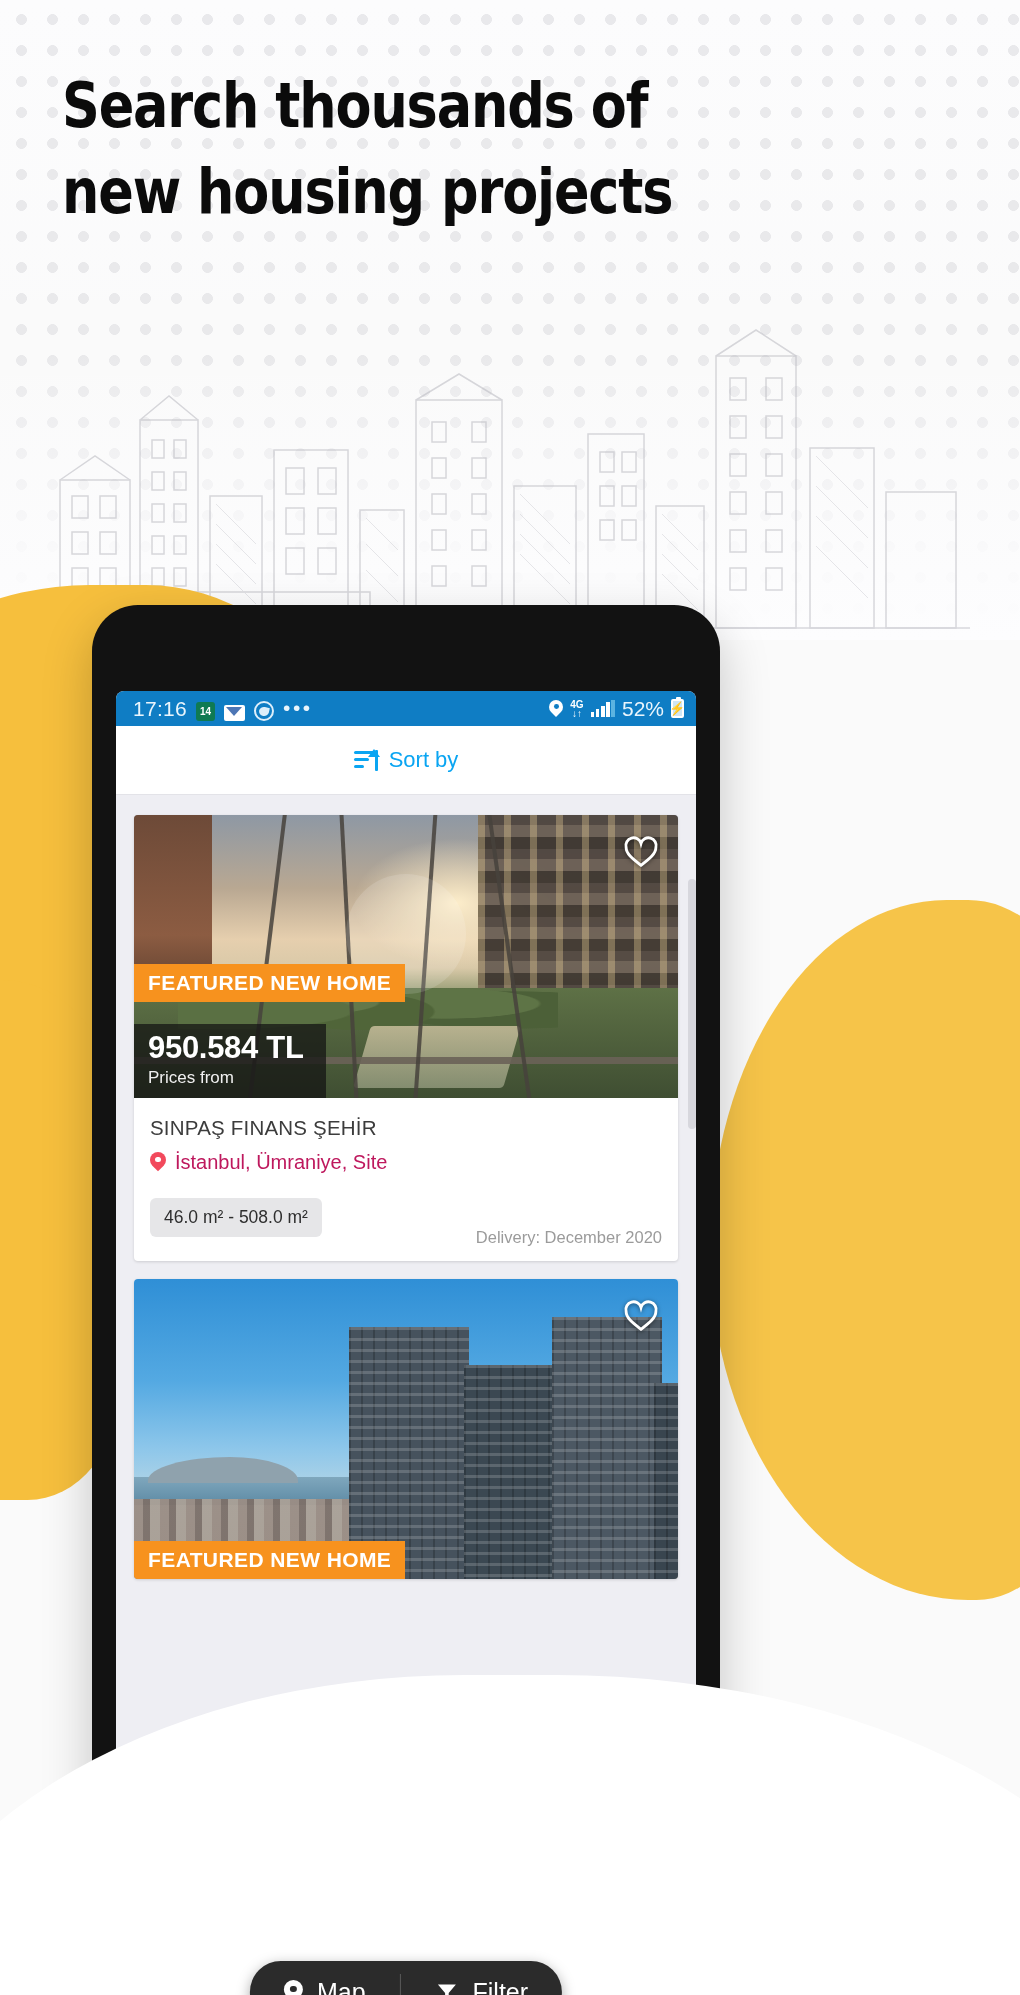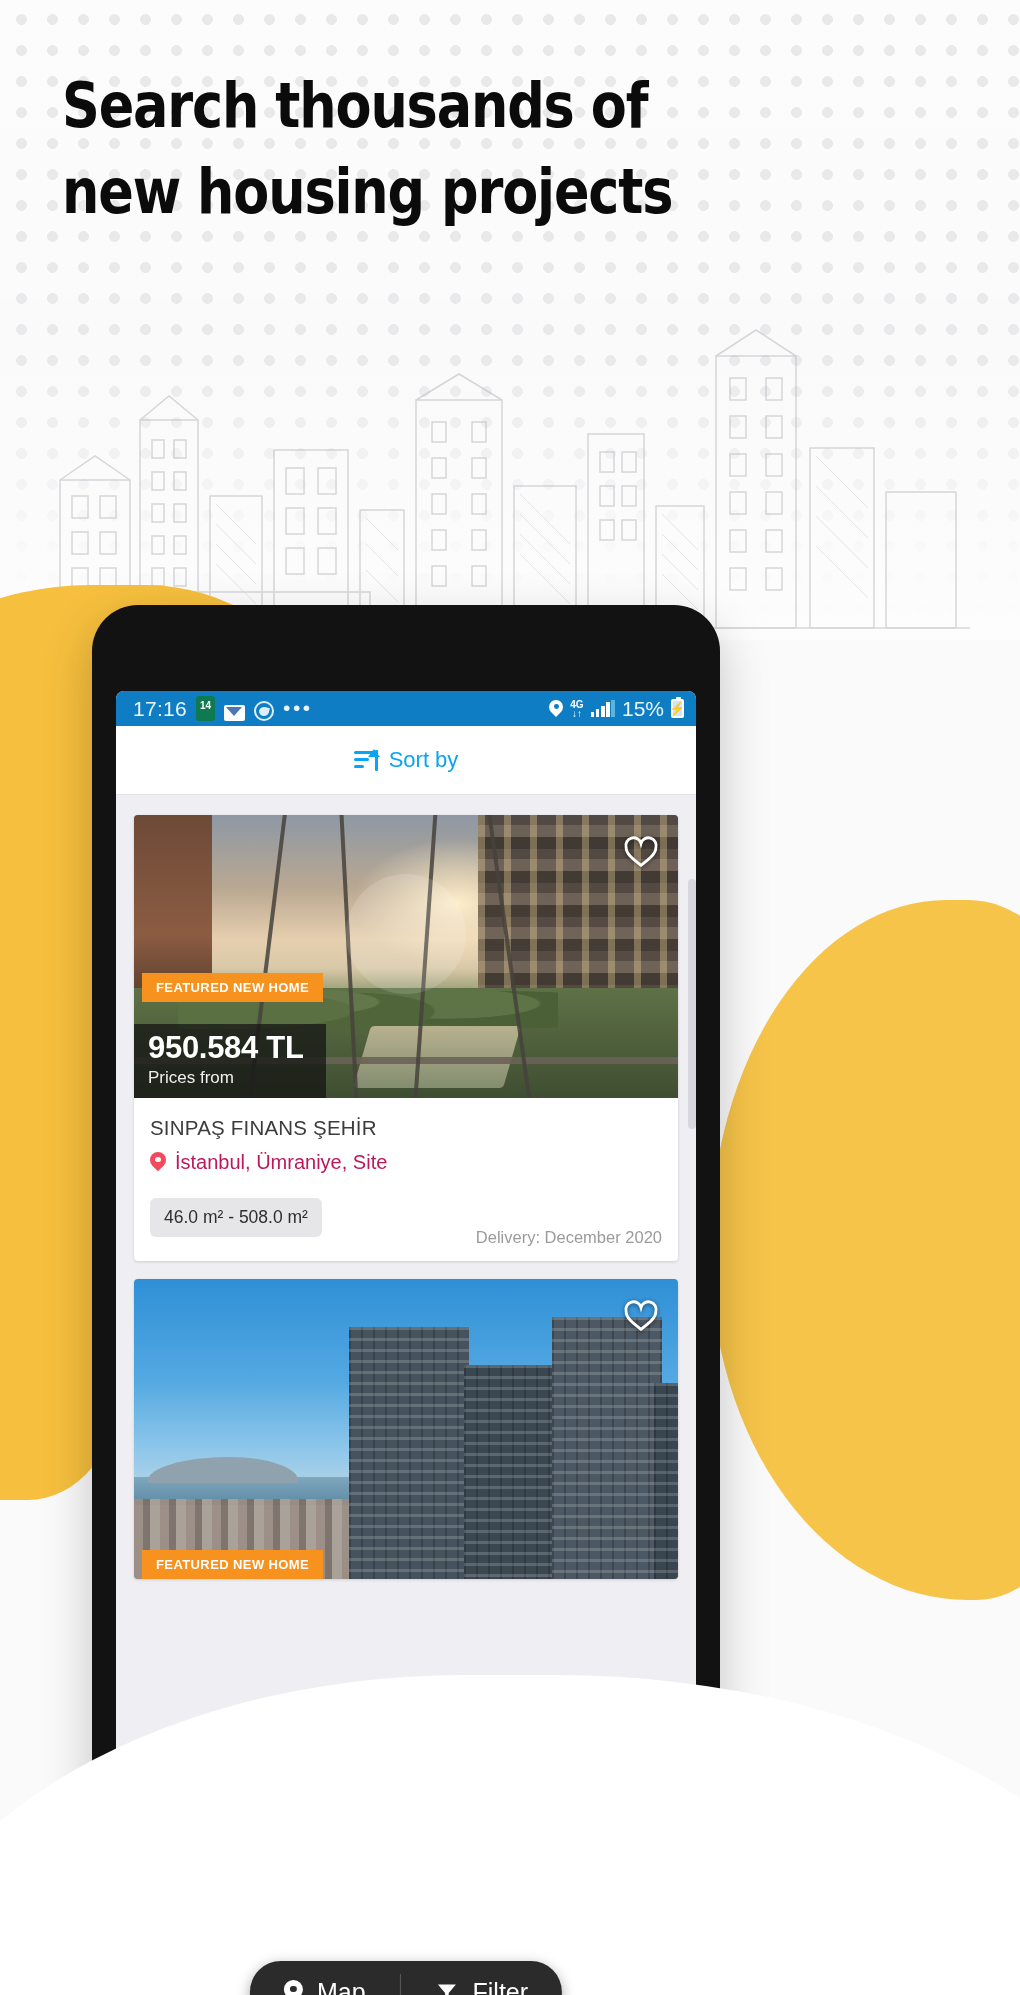--- a/index.html
+++ b/index.html
@@ -116,21 +116,21 @@
     display: flex;
     align-items: center;
     padding: 0 12px 0 17px;
     color: #e9f4fb;
     font-size: 20px;
   }
   .sb-time { font-size: 21px; letter-spacing: .3px; color:#eaf5fc; }
   .sb-left { display: flex; align-items: flex-end; gap: 9px; }
   .sb-right { margin-left: auto; display: flex; align-items: center; gap: 7px; }
   .ic-cal {
-    width: 19px; height: 25px; background: #0f7a52;
+    width: 19px; height: 19px; background: #0f7a52;
     border-radius: 3px; position: relative;
     font-size: 10px; color:#fff; text-align:center; line-height:19px; font-weight:700;
   }
   .ic-gmail {
     width: 21px; height: 16px; background: #ffffff; border-radius: 2px;
     position: relative; overflow: hidden;
   }
   .ic-gmail:before {
     content: ""; position: absolute; left: 2px; top: 2px;
     width: 0; height: 0;
@@ -310,23 +310,23 @@
     opacity:.95;
   }
 
   .heart {
     position:absolute; right: 18px; top: 18px;
     width: 38px; height: 38px;
     filter: drop-shadow(0 1px 2px rgba(0,0,0,.5));
   }
 
   .badge-featured {
-    position: absolute; left: 8px; bottom: 96px;
+    position: absolute; left: 0; bottom: 96px;
     background: #f7921e; color: #fff;
-    font-size: 13px; font-weight: 700; letter-spacing: .4px;
+    font-size: 21px; font-weight: 700; letter-spacing: .4px;
     padding: 7px 14px 7px 14px;
   }
   .price-block {
     position: absolute; left: 0; bottom: 0;
     background: rgba(18,18,18,.72);
     padding: 6px 22px 10px 14px;
   }
   .price { font-size: 31px; color:#fff; font-weight: 700; letter-spacing: -.3px; }
   .price-label { font-size: 17px; color:#f0f0f0; margin-top: 2px; }
 
@@ -495,21 +495,21 @@
             <span>4G</span>
             <span>↓↑</span>
           </span>
           <span class="ic-sig">
               <i></i>
               <i></i>
               <i></i>
               <i></i>
               <i></i>
             </span>
-          <span class="sb-batt">15%</span>
+          <span class="sb-batt">52%</span>
           <span class="ic-batt">
               <b>⚡</b>
             </span>
         </div>
       </div>
 
 
       <div class="tabs">
         <div class="tab">
           <span class="ic-sort">

